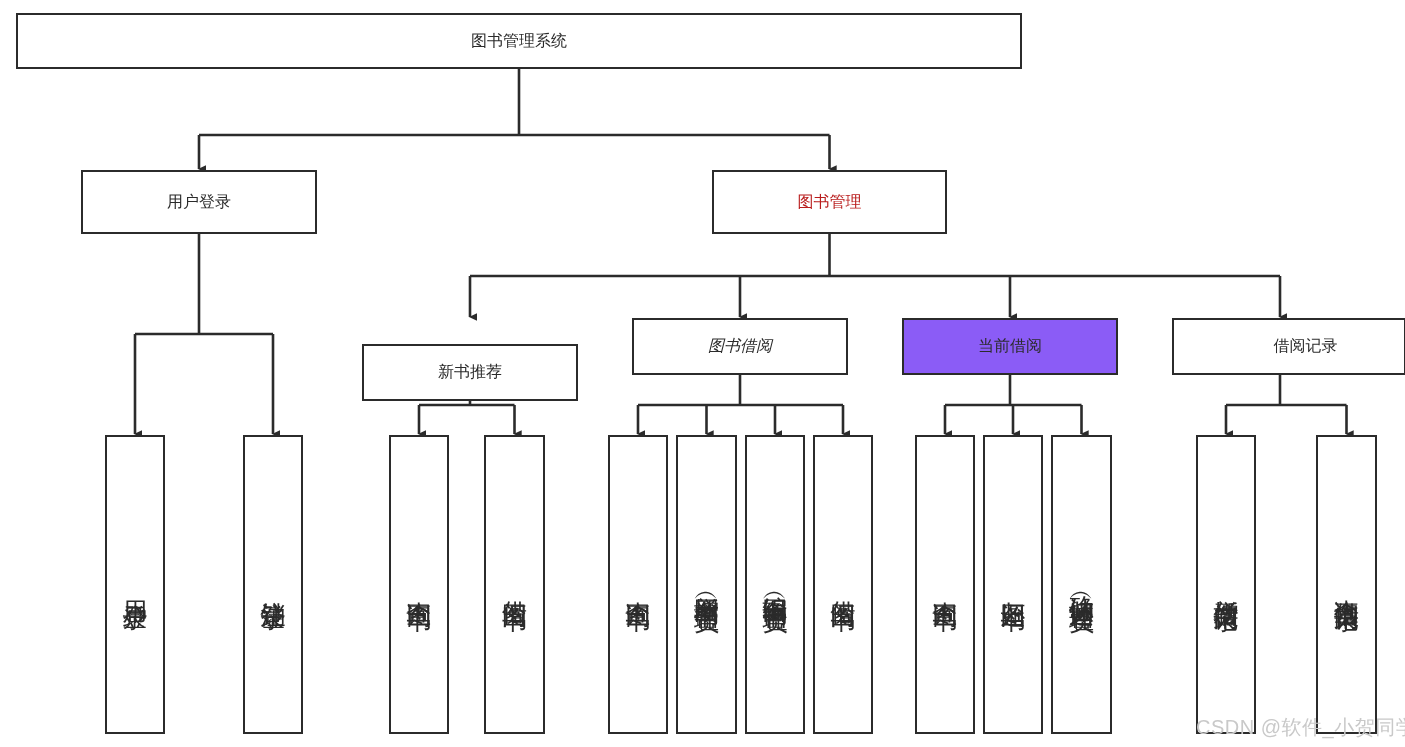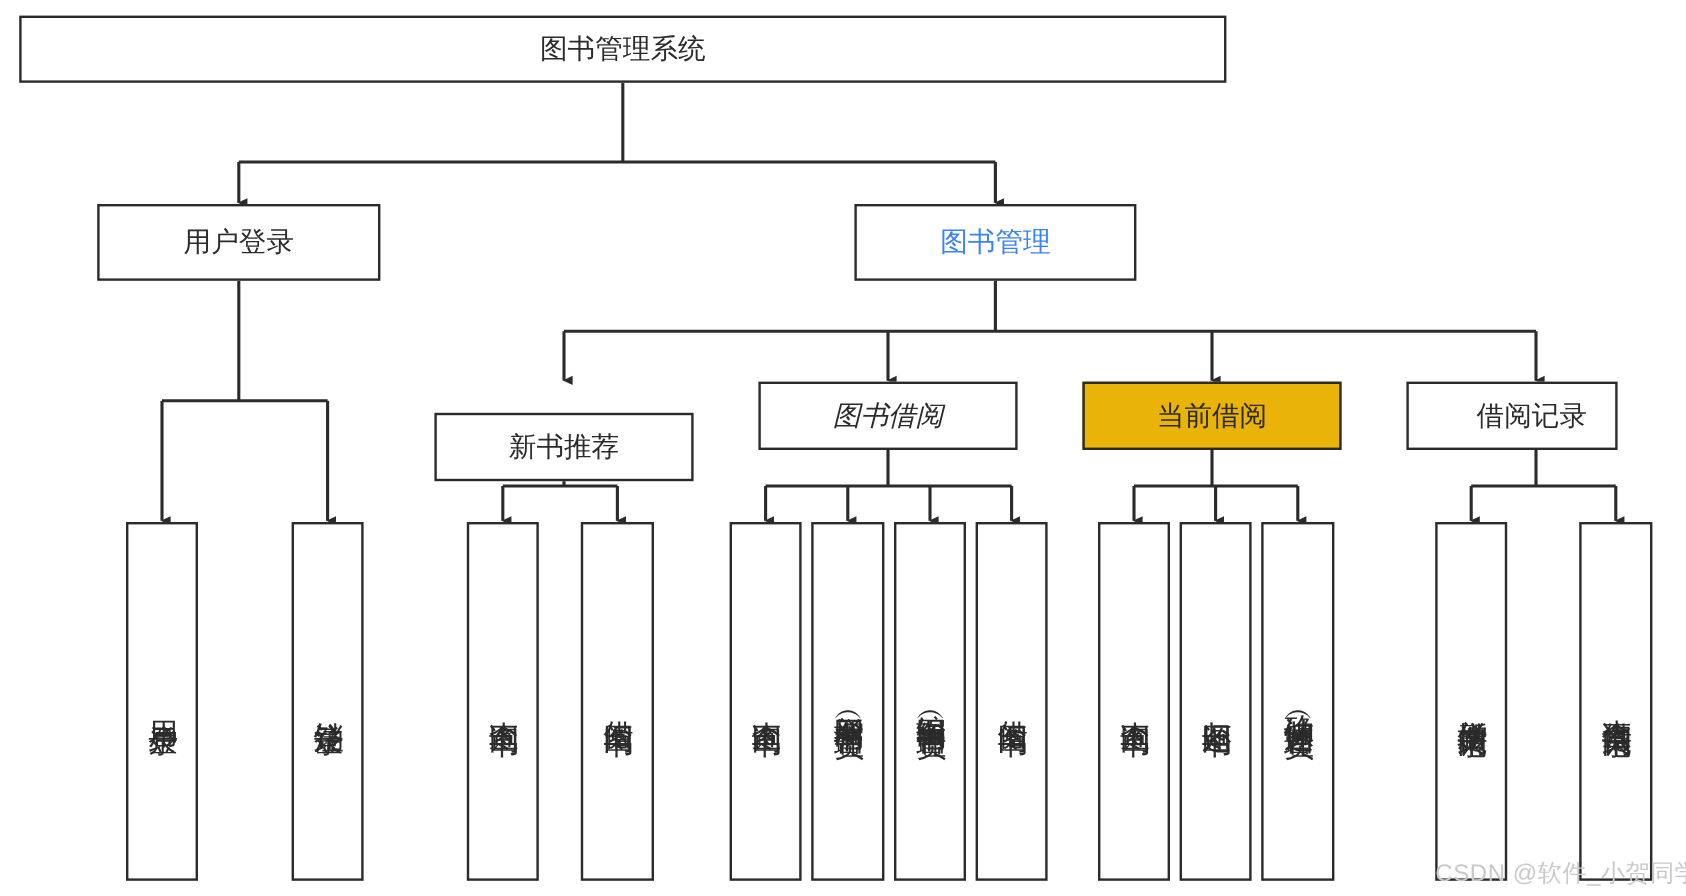--- a/index.html
+++ b/index.html
@@ -35,21 +35,21 @@
     overflow: hidden;
   }
   .node-label {
     color: #2b2b2b;
     text-align: center;
     line-height: 1.18;
     white-space: nowrap;
     font-weight: 400;
   }
   .node-box.horizontal .node-label {
-    font-size: 23px;
+    font-size: 16px;
   }
   .node-box.vertical {
     align-items: center;
     justify-content: center;
   }
   .node-box.vertical .node-label {
     writing-mode: vertical-rl;
     text-orientation: upright;
     font-size: 25px;
     letter-spacing: 2px;
@@ -112,32 +112,32 @@
   </svg>
 
   <div id="nodes-layer">
       <div class="node-box horizontal" style="left: 16px; top: 13px; width: 1006px; height: 56px; border-color: rgb(43, 43, 43); background: rgb(255, 255, 255);">
         <span class="node-label" style="color: rgb(43, 43, 43);">图书管理系统</span>
       </div>
       <div class="node-box horizontal" style="left: 81px; top: 170px; width: 236px; height: 64px; border-color: rgb(43, 43, 43); background: rgb(255, 255, 255);">
         <span class="node-label" style="color: rgb(43, 43, 43);">用户登录</span>
       </div>
       <div class="node-box horizontal" style="left: 712px; top: 170px; width: 235px; height: 64px; border-color: rgb(43, 43, 43); background: rgb(255, 255, 255);">
-        <span class="node-label" style="color: #3b82f6; text-align: right;">图书管理</span>
+        <span class="node-label" style="color: #b91c1c; text-align: right;">图书管理</span>
       </div>
       <div class="node-box horizontal" style="left: 362px; top: 318px; width: 216px; height: 57px; border-color: rgb(43, 43, 43); background: rgb(255, 255, 255); margin-top: 26px;">
         <span class="node-label" style="color: rgb(43, 43, 43);">新书推荐</span>
       </div>
       <div class="node-box horizontal" style="left: 632px; top: 318px; width: 216px; height: 57px; border-color: rgb(43, 43, 43); background: rgb(255, 255, 255);">
         <span class="node-label" style="color: rgb(43, 43, 43); font-style: italic;">图书借阅</span>
       </div>
-      <div class="node-box horizontal" style="left: 902px; top: 318px; width: 216px; height: 57px; border-color: rgb(43, 43, 43); background: #eab308;">
+      <div class="node-box horizontal" style="left: 902px; top: 318px; width: 216px; height: 57px; border-color: rgb(43, 43, 43); background: #8b5cf6;">
         <span class="node-label" style="color: rgb(43, 43, 43);">当前借阅</span>
       </div>
-      <div class="node-box horizontal" style="left: 1172px; top: 318px; width: 176px; height: 57px; border-color: rgb(43, 43, 43); background: rgb(255, 255, 255); padding-left: 33px;">
+      <div class="node-box horizontal" style="left: 1172px; top: 318px; width: 234px; height: 57px; border-color: rgb(43, 43, 43); background: rgb(255, 255, 255); padding-left: 33px;">
         <span class="node-label" style="color: rgb(43, 43, 43);">借阅记录</span>
       </div>
       <div class="node-box vertical" style="left: 105px; top: 435px; width: 60px; height: 299px; border-color: rgb(43, 43, 43); background: rgb(255, 255, 255);">
         <span class="node-label" style="color: rgb(43, 43, 43);">用户登录</span>
       </div>
       <div class="node-box vertical" style="left: 243px; top: 435px; width: 60px; height: 299px; border-color: rgb(43, 43, 43); background: rgb(255, 255, 255);">
         <span class="node-label" style="color: rgb(43, 43, 43);">注销登录</span>
       </div>
       <div class="node-box vertical" style="left: 389px; top: 435px; width: 60px; height: 299px; border-color: rgb(43, 43, 43); background: rgb(255, 255, 255);">
         <span class="node-label" style="color: rgb(43, 43, 43);">查询图书</span>

